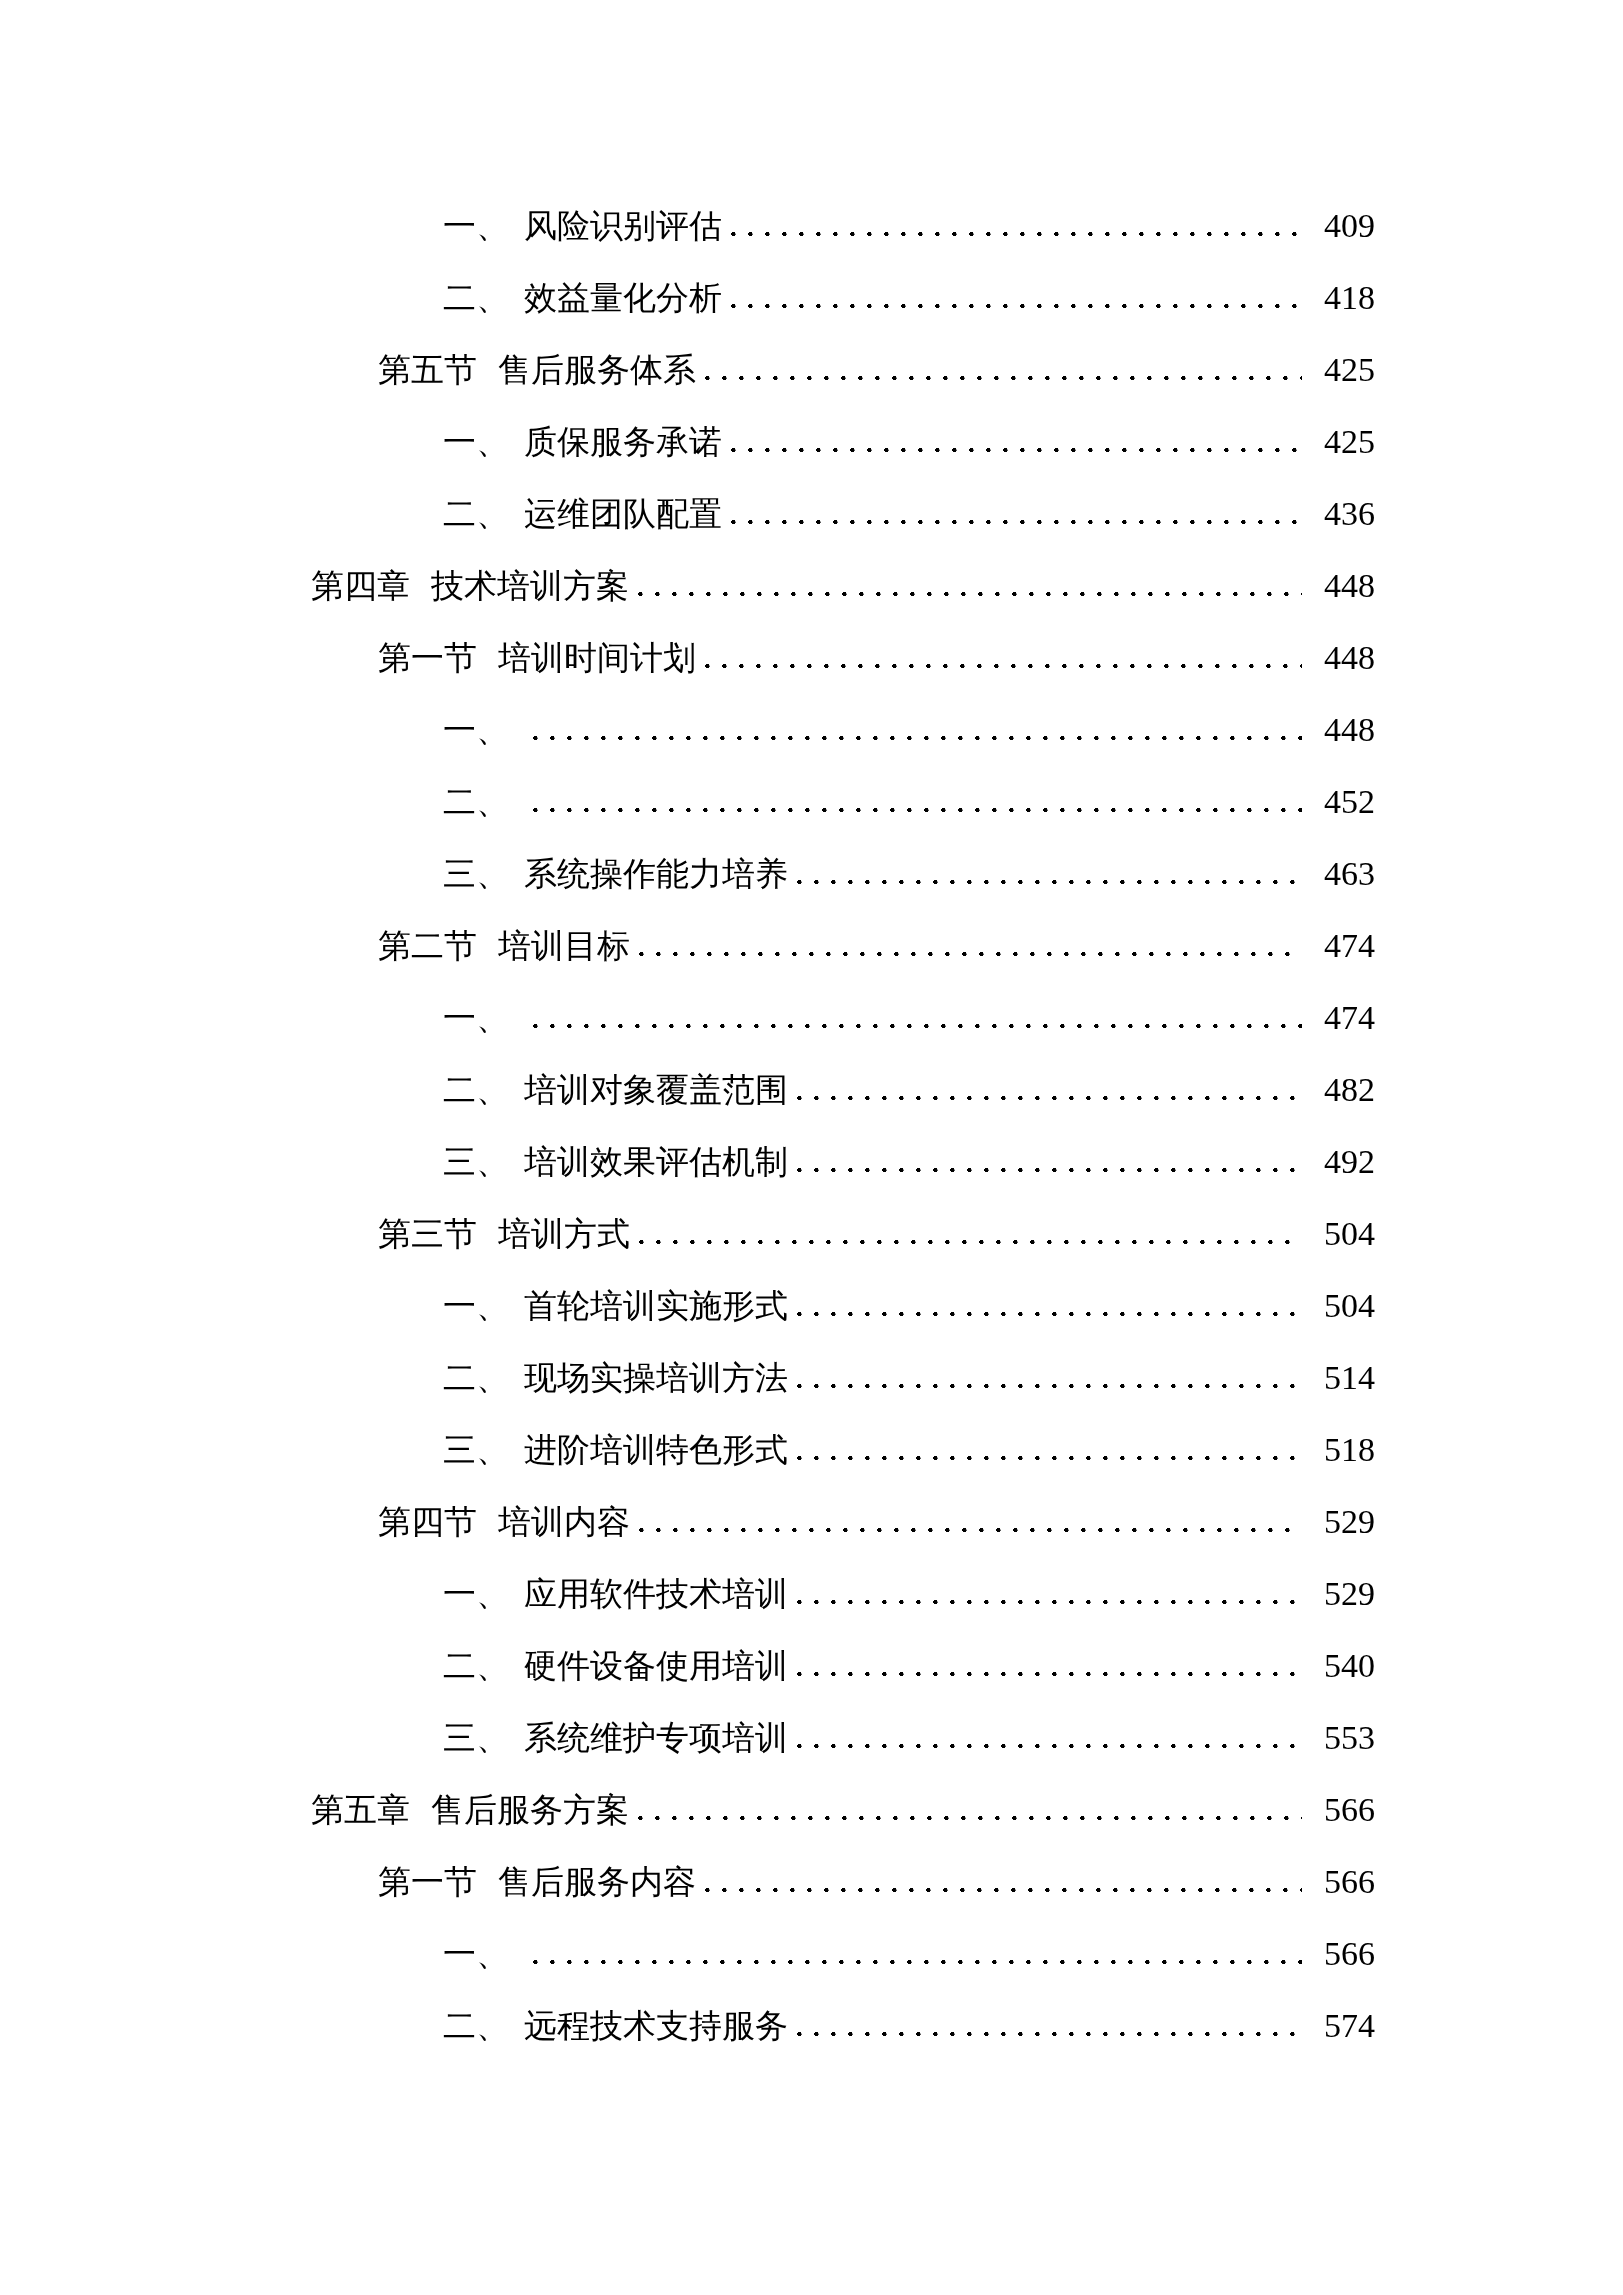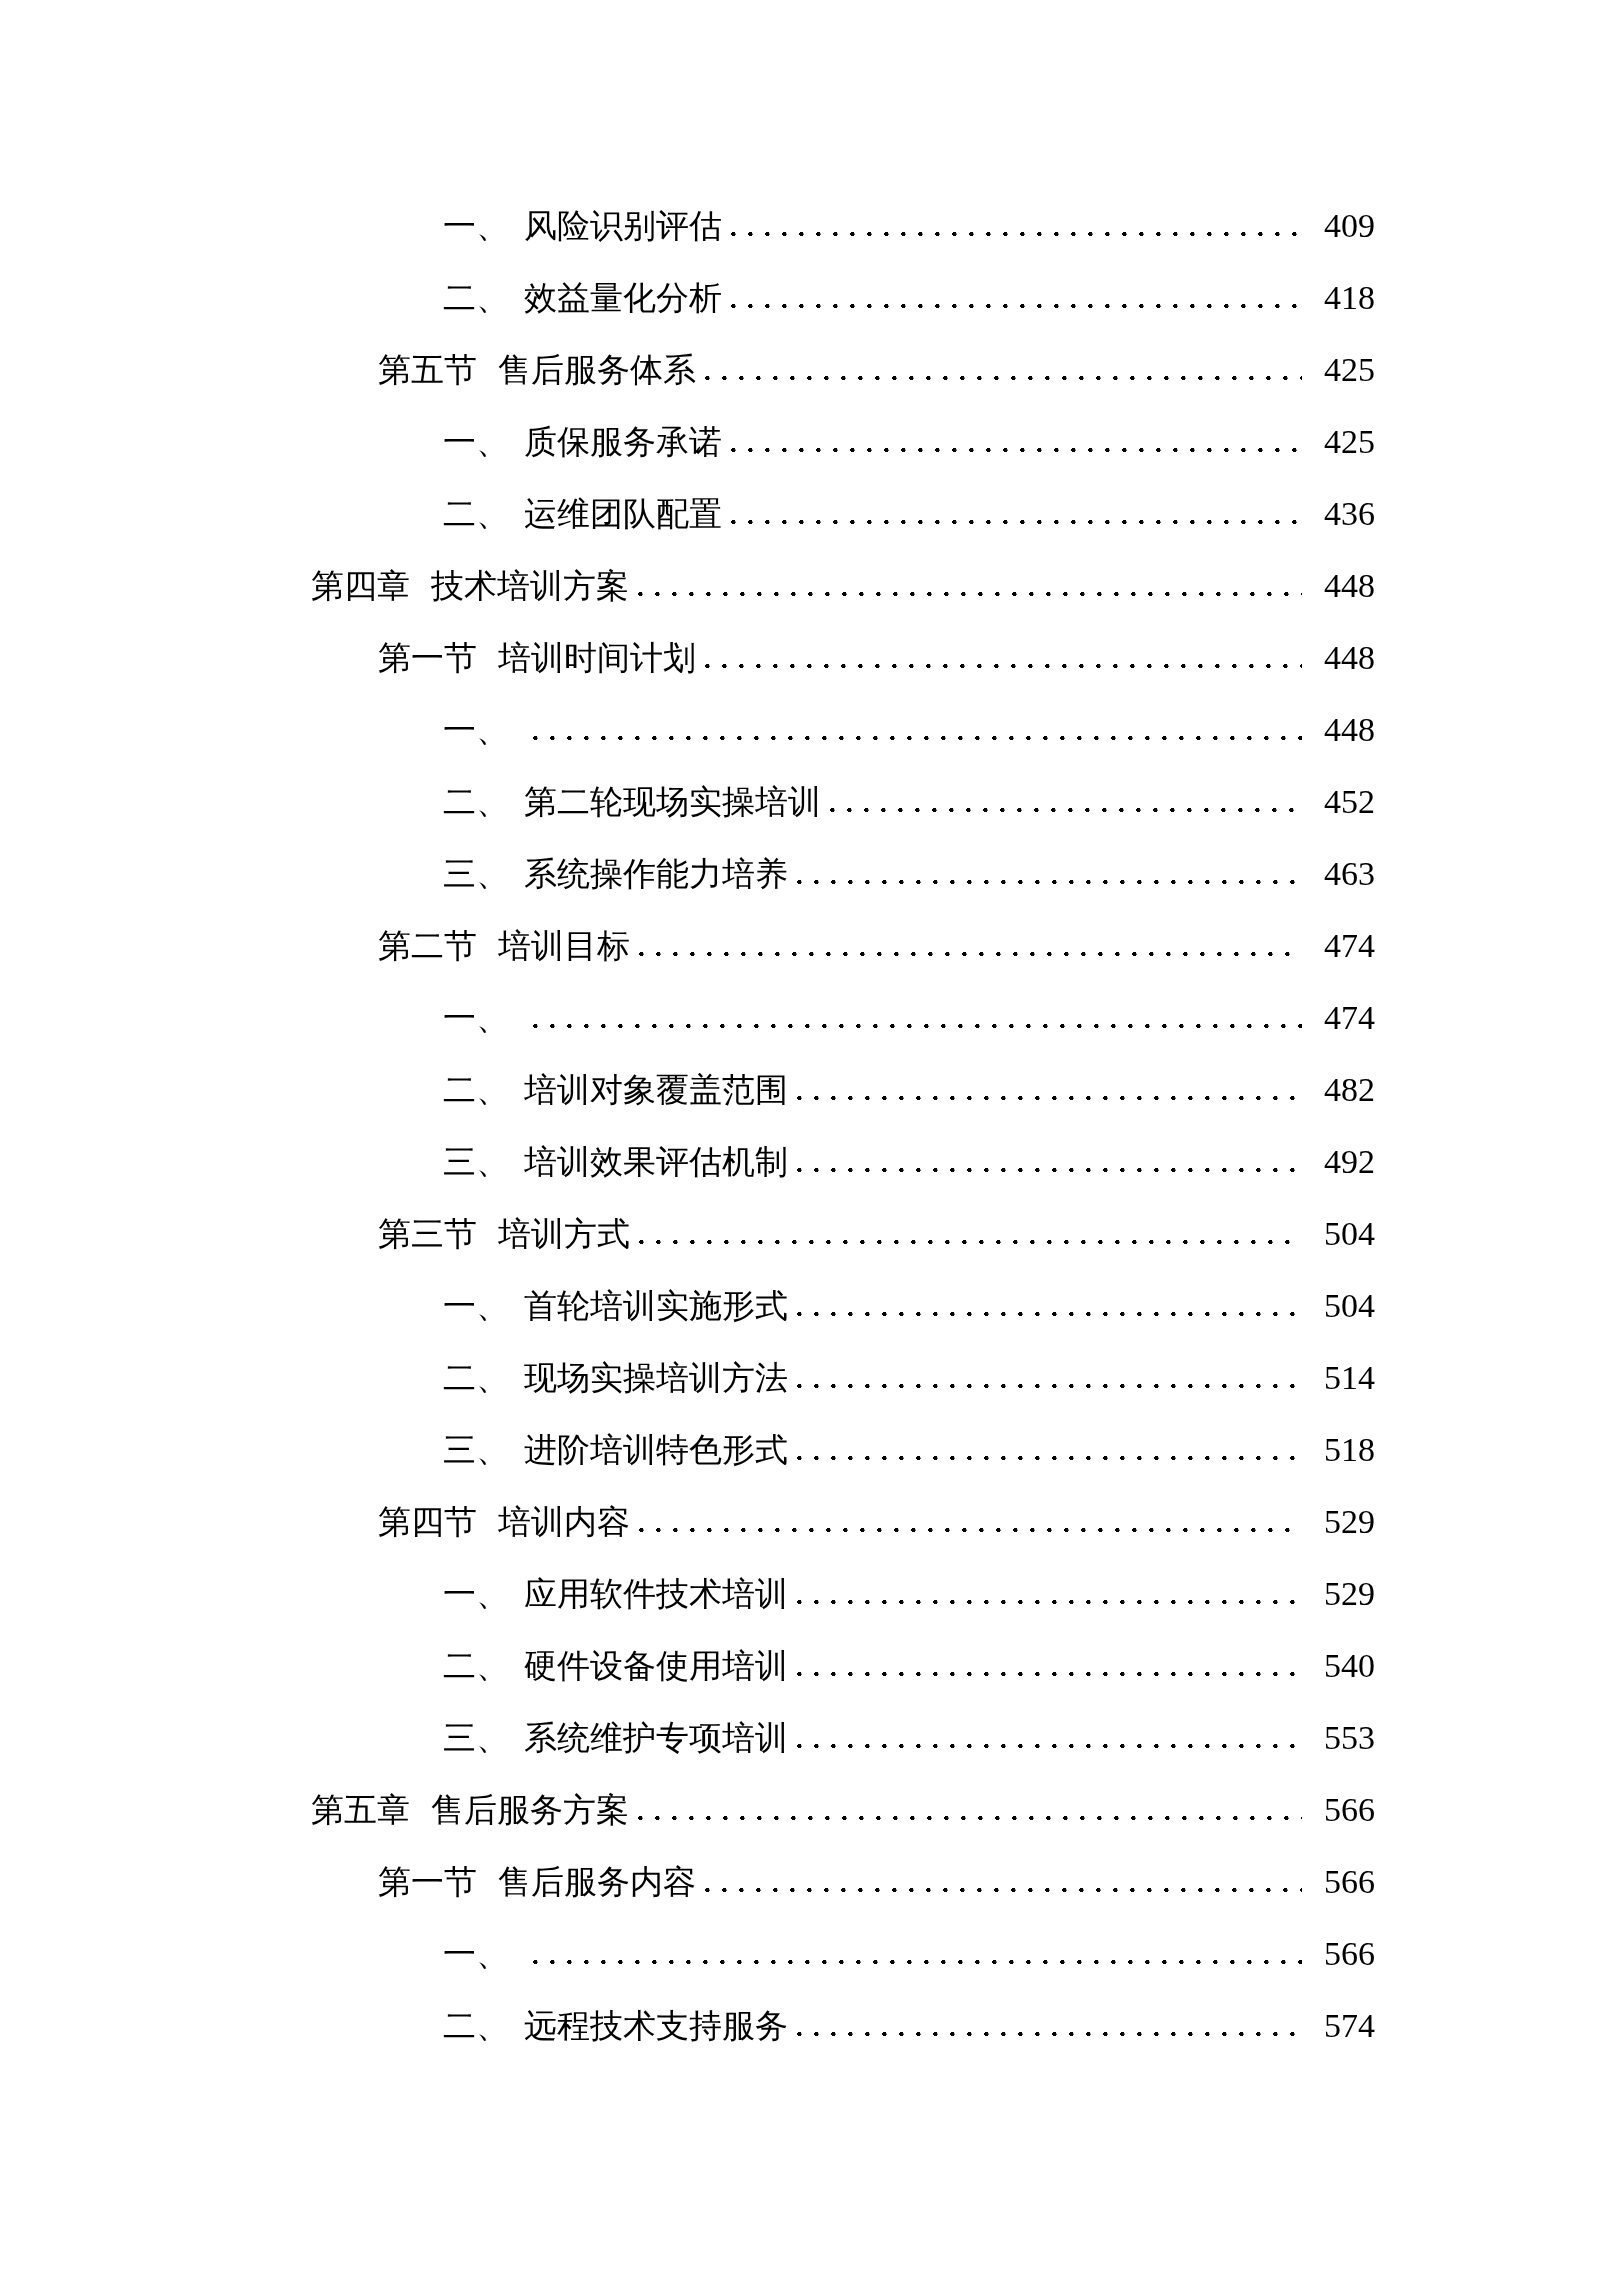--- a/index.html
+++ b/index.html
@@ -95,21 +95,20 @@
     <span class="leader"></span>
     <span class="pagenum">448</span>
   </div>
       <div class="row item">
     <span class="marker">一、</span>
     <span class="leader"></span>
     <span class="pagenum">448</span>
   </div>
       <div class="row item">
     <span class="marker">二、</span>
-    <span class="title">第二轮现场实操培训</span>
     <span class="leader"></span>
     <span class="pagenum">452</span>
   </div>
       <div class="row item">
     <span class="marker">三、</span>
     <span class="title">系统操作能力培养</span>
     <span class="leader"></span>
     <span class="pagenum">463</span>
   </div>
       <div class="row section">

